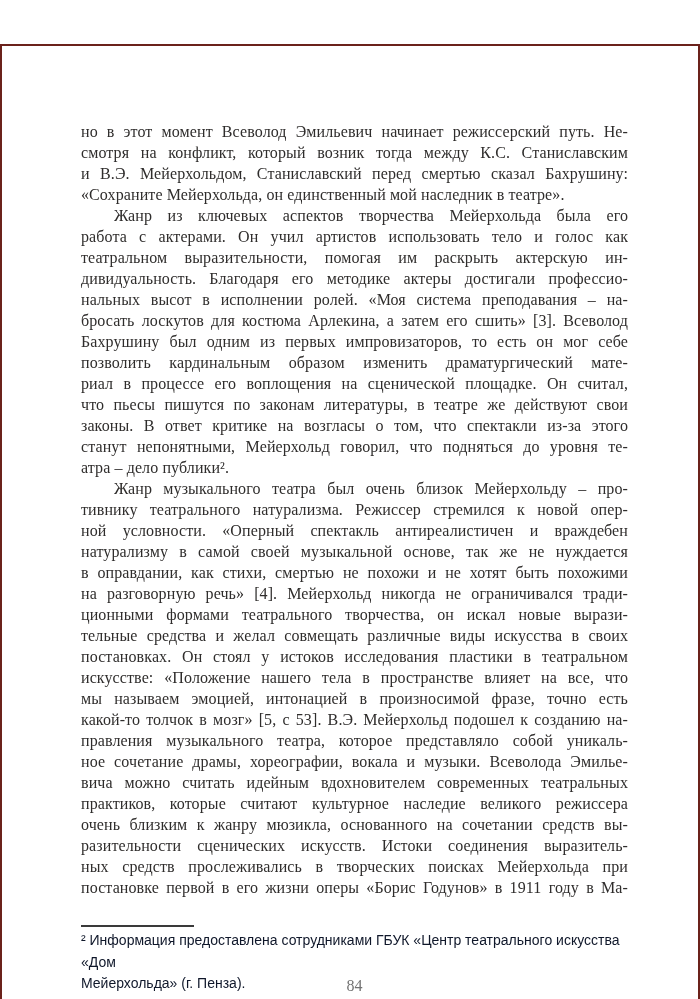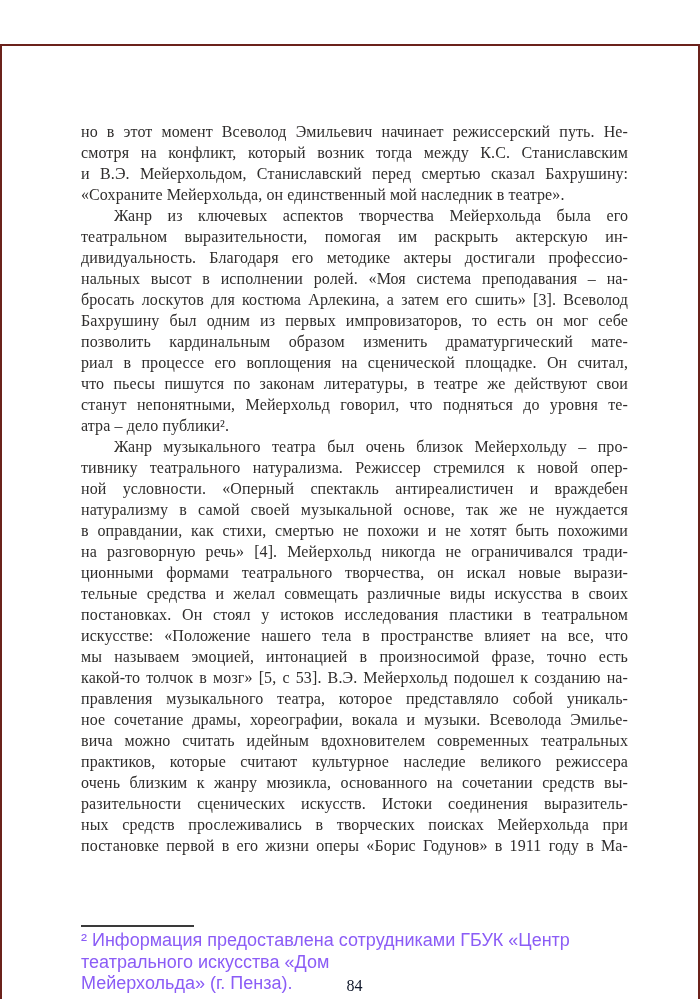--- a/index.html
+++ b/index.html
@@ -47,55 +47,57 @@
     border-top: 2px solid #3a3a3a;
   }
   .footnote-block {
     position: absolute;
     left: 79px;
     top: 884px;
     width: 547px;
   }
   .fn-line {
     font-family: "Liberation Sans", sans-serif;
-    font-size: 18px;
+    font-size: 14px;
     line-height: 21.5px;
-    color: #8b5cf6;
+    color: #0f172a;
   }
   .page-number {
     position: absolute;
     left: 79px;
     top: 931px;
     width: 547px;
     text-align: center;
     font-size: 16px;
-    color: #0f172a;
+    color: #737373;
   }
 </style>
 </head>
 <body>
 
 <div class="page">
   <div class="text-block" id="body-text">
       <div>
         <div class="line just">но в этот момент Всеволод Эмильевич начинает режиссерский путь. Не-</div>
         <div class="line just">смотря на конфликт, который возник тогда между К.С. Станиславским</div>
         <div class="line just">и В.Э. Мейерхольдом, Станиславский перед смертью сказал Бахрушину:</div>
         <div class="line">«Сохраните Мейерхольда, он единственный мой наследник в театре».</div>
       </div>
       <div>
         <div class="line just indent">Жанр из ключевых аспектов творчества Мейерхольда была его</div>
+        <div class="line just">работа с актерами. Он учил артистов использовать тело и голос как</div>
         <div class="line just">театральном выразительности, помогая им раскрыть актерскую ин-</div>
         <div class="line just">дивидуальность. Благодаря его методике актеры достигали профессио-</div>
         <div class="line just">нальных высот в исполнении ролей. «Моя система преподавания – на-</div>
         <div class="line just">бросать лоскутов для костюма Арлекина, а затем его сшить» [3]. Всеволод</div>
         <div class="line just">Бахрушину был одним из первых импровизаторов, то есть он мог себе</div>
         <div class="line just">позволить кардинальным образом изменить драматургический мате-</div>
         <div class="line just">риал в процессе его воплощения на сценической площадке. Он считал,</div>
         <div class="line just">что пьесы пишутся по законам литературы, в театре же действуют свои</div>
+        <div class="line just">законы. В ответ критике на возгласы о том, что спектакли из-за этого</div>
         <div class="line just">станут непонятными, Мейерхольд говорил, что подняться до уровня те-</div>
         <div class="line">атра – дело публики².</div>
       </div>
       <div>
         <div class="line just indent">Жанр музыкального театра был очень близок Мейерхольду – про-</div>
         <div class="line just">тивнику театрального натурализма. Режиссер стремился к новой опер-</div>
         <div class="line just">ной условности. «Оперный спектакль антиреалистичен и враждебен</div>
         <div class="line just">натурализму в самой своей музыкальной основе, так же не нуждается</div>
         <div class="line just">в оправдании, как стихи, смертью не похожи и не хотят быть похожими</div>
         <div class="line just">на разговорную речь» [4]. Мейерхольд никогда не ограничивался тради-</div>

